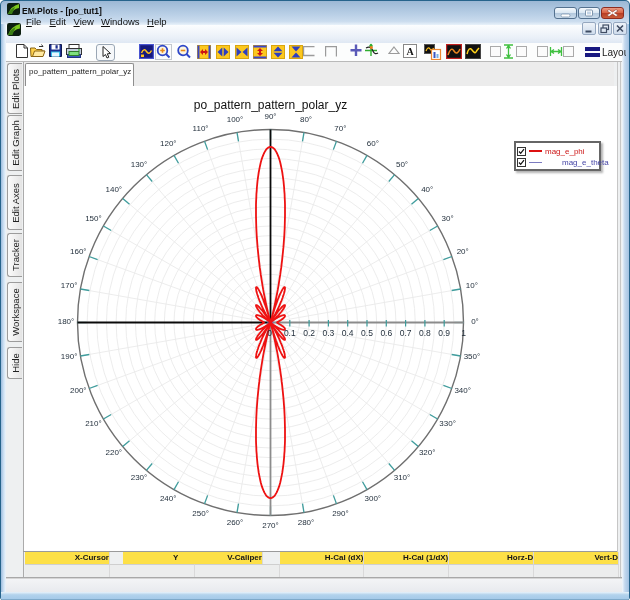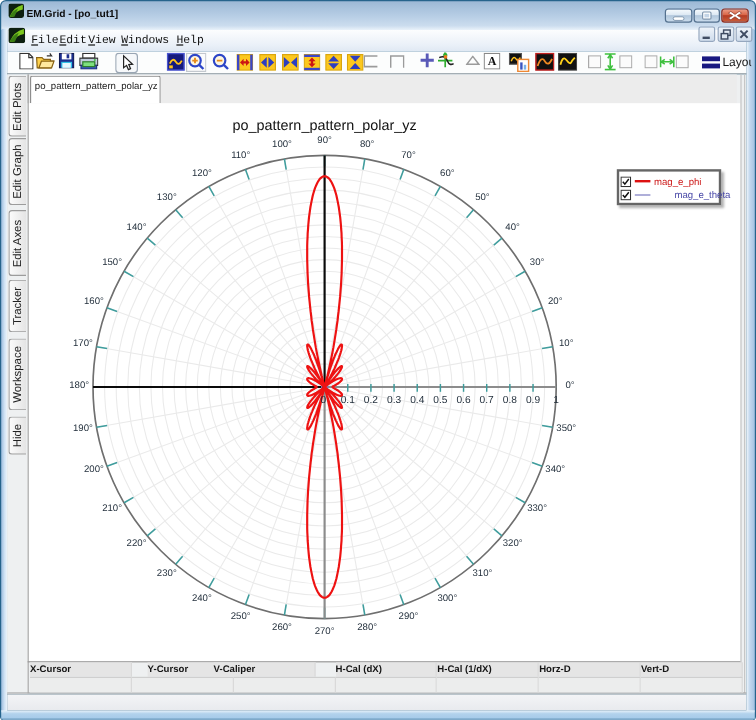--- a/index.html
+++ b/index.html
@@ -19,21 +19,21 @@
   background:linear-gradient(#e8f2fa, #b2d2ec 40%, #a5cae9); }
 #titletext { left:22px; top:5.5px; font-size:8.5px; font-weight:bold; color:#0c0c0c; }
 
 .wbtn { top:7px; height:12px; border:1px solid #54718f; border-radius:3px; }
 #btn-min  { left:554px; width:23px; background:linear-gradient(#f5f9fc 0%,#dce8f3 45%,#b2c7dc 50%,#cbdcec 100%); }
 #btn-max  { left:578px; width:22px; background:linear-gradient(#f5f9fc 0%,#dce8f3 45%,#b2c7dc 50%,#cbdcec 100%); }
 #btn-close{ left:601px; width:23px; border-color:#8e2c1f; background:linear-gradient(#ea9b85 0%,#da6445 45%,#b63c24 50%,#ca5c39 100%); }
 
 #menurow { left:6px; top:25px; width:616px; height:18px;
   background:linear-gradient(#fcfdfe, #eaf0f8 70%, #dfe8f3); }
-.menuitem { top:28px; font-size:9.5px; color:#111;font-family:Liberation Mono, monospace; }
+.menuitem { top:16px; font-size:9.5px; color:#111; }
 
 .mdib { top:22px; width:14px; height:13px; border:1px solid #95a7bf; border-radius:2px;
   background:linear-gradient(#eef3f9, #cfdcec); }
 
 #toolbar { left:6px; top:43px; width:616px; height:18px; background:#fcfdfd; }
 #toolbar-sep { left:6px; top:61px; width:616px; height:1px; background:#b9b9b9; }
 
 #clientbg { left:6px; top:62px; width:616px; height:516px; background:#eef0f1; }
 #tabbar { left:23px; top:62px; width:591px; height:24px; background:#ececec; border-left:1px solid #b5b5b5; }
 #activetab { left:25px; top:63px; width:109px; height:23px; background:#fff;
@@ -42,42 +42,42 @@
 #content { left:24px; top:86px; width:593px; height:465px; background:#fff; }
 #contentline-l { left:23px; top:62px; width:1px; height:516px; background:#ababab; }
 #edge-r1 { left:617px; top:62px; width:1px; height:516px; background:#c6c6c6; }
 #edge-r2 { left:620px; top:62px; width:1px; height:516px; background:#c6c6c6; }
 #edge-b  { left:6px; top:577px; width:616px; height:1px; background:#a8a8a8; }
 #statusstrip { left:6px; top:578px; width:616px; height:14px; background:linear-gradient(#f3f4f6,#e8eaee); border-top:1px solid #d5d5d5; }
 
 #sidebar { left:6px; top:62px; width:17px; height:516px; background:#eef0f1; }
 .vtab { left:7px; width:15px; background:linear-gradient(90deg,#fbfbfb,#e4e4e4); border:1px solid #9c9c9c; border-right:none; border-radius:3px 0 0 3px; }
 .vtab span { position:absolute; left:50%; top:50%; transform:translate(-50%,-50%) rotate(-90deg); font-size:9.5px; color:#222; white-space:nowrap; }
-.bhead { top:552px; height:12px; background:#e5e5e5; font-size:8px; font-weight:bold; color:#151515; text-align:left; border-right:1px solid #d9d9d9; padding-top:1px; }
+.bhead { top:552px; height:12px; background:#fde047; font-size:8px; font-weight:bold; color:#151515; text-align:right; border-right:1px solid #d9d9d9; padding-top:1px; }
 .bcell { top:564px; height:13px; background:#eceded; border-right:1px solid #d9d9d9; border-top:1px solid #cfcfcf; }
 
 #legend { left:514px; top:141px; width:87px; height:30px; background:#fff; border:2px solid #666; box-shadow:2px 2px 2px rgba(0,0,0,0.3); }
 
 .ticon { position:absolute; top:44px; }
 </style>
 </head>
 <body>
 <div class="abs" id="frame-outer"></div>
 <div class="abs" id="titlebar"></div>
 <div class="abs" id="frame-left"></div>
 <div class="abs" id="frame-right"></div>
 <div class="abs" id="frame-bottom"></div>
 <div class="abs" id="frame-bottomedge"></div>
 
 <svg class="abs" style="left:7px;top:3px" width="13" height="12" viewBox="0 0 13 12">
 <rect x="0" y="0" width="13" height="12" rx="2" fill="#0d1f10"></rect>
 <path d="M1 11 Q4 3 12 1 L12 5 Q6 6 4 11 Z" fill="#7dc81e"></path>
 <path d="M1 11 Q3 6 8 4 L5 11 Z" fill="#3a7d14"></path>
 </svg>
-<div class="abs" id="titletext">EM.Grid - [po_tut1]</div>
+<div class="abs" id="titletext">EM.Plots - [po_tut1]</div>
 <div class="abs wbtn" id="btn-min"></div>
 <div class="abs wbtn" id="btn-max"></div>
 <div class="abs wbtn" id="btn-close"></div>
 <svg class="abs" style="left:554px;top:7px" width="23" height="12" viewBox="0 0 23 12">
     <rect x="7" y="7" width="9" height="3" rx="1.5" fill="#fff" stroke="#7e95ad" stroke-width="0.8"></rect>
   </svg>
 <svg class="abs" style="left:578px;top:7px" width="22" height="12" viewBox="0 0 22 12">
     <rect x="7.5" y="3" width="7" height="6" rx="1" fill="#fff" stroke="#7e95ad" stroke-width="1"></rect>
     <rect x="9" y="4.5" width="4" height="3" fill="#c3d4e6"></rect>
   </svg>

